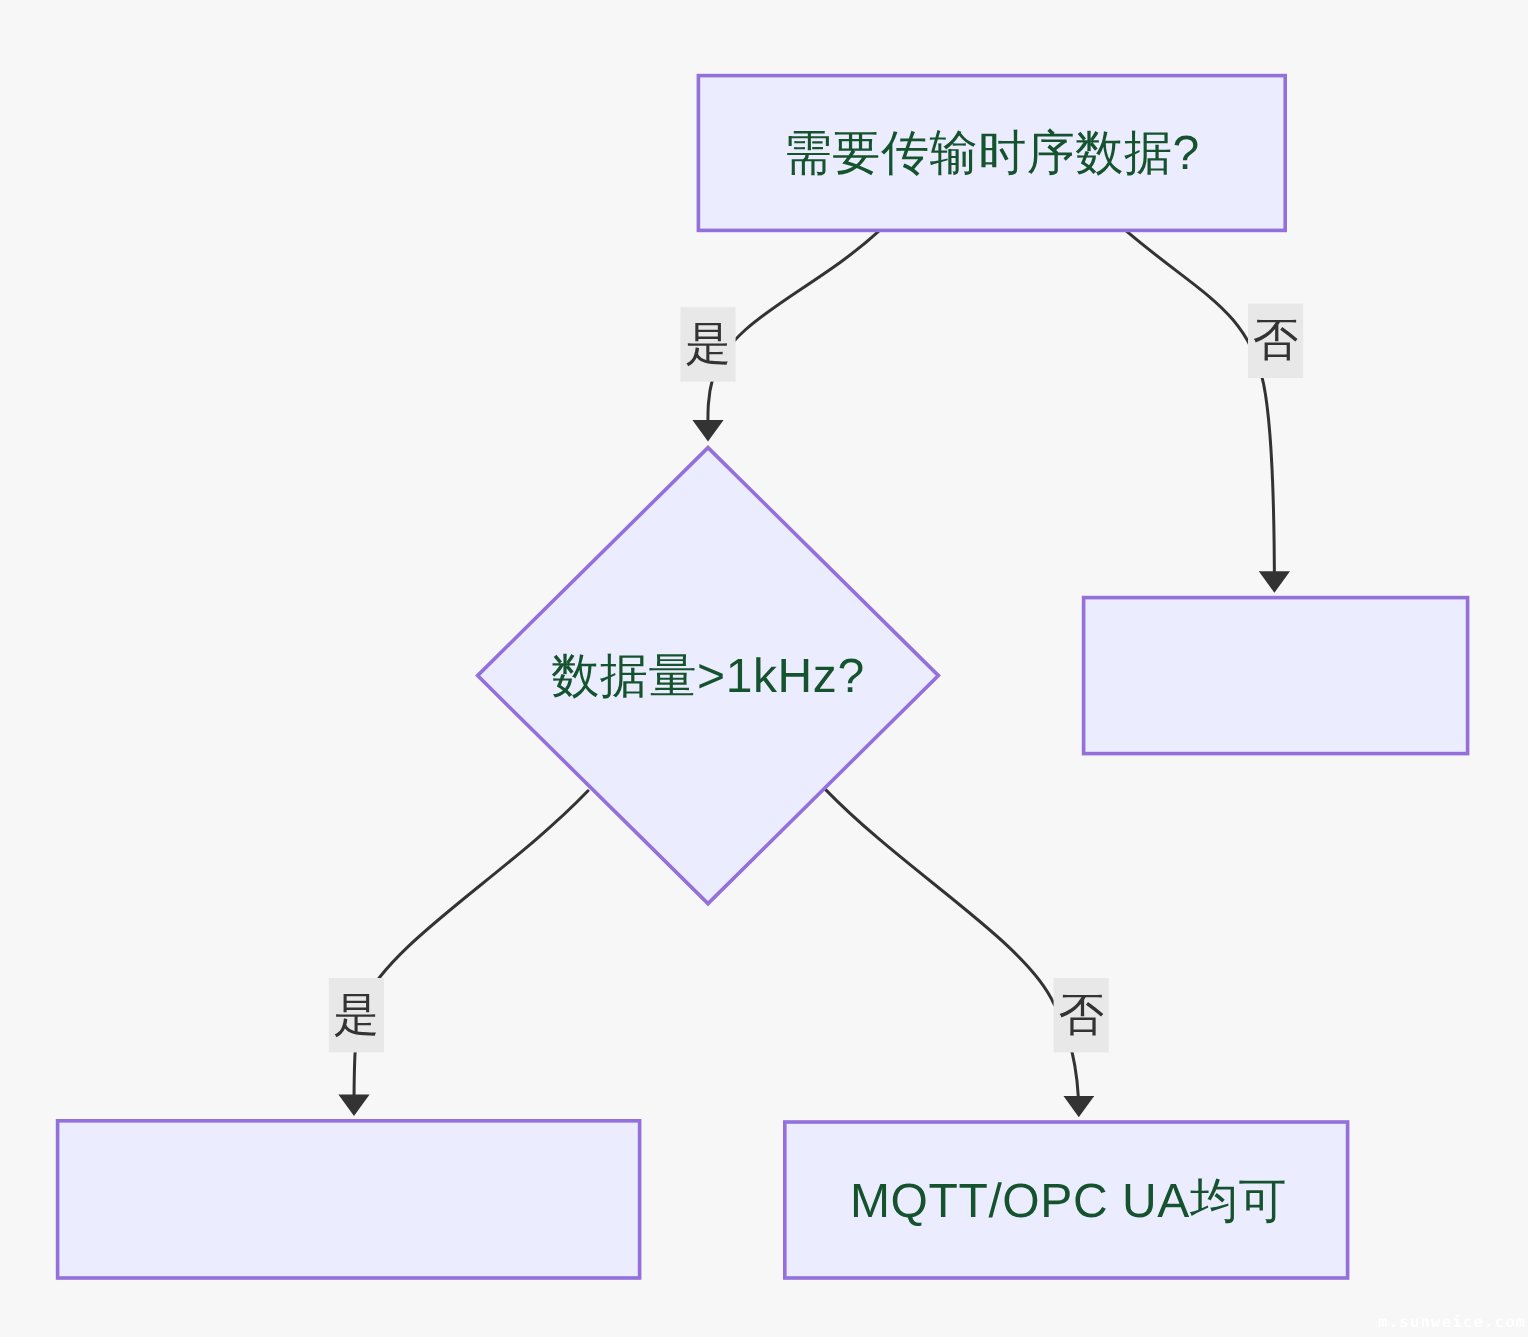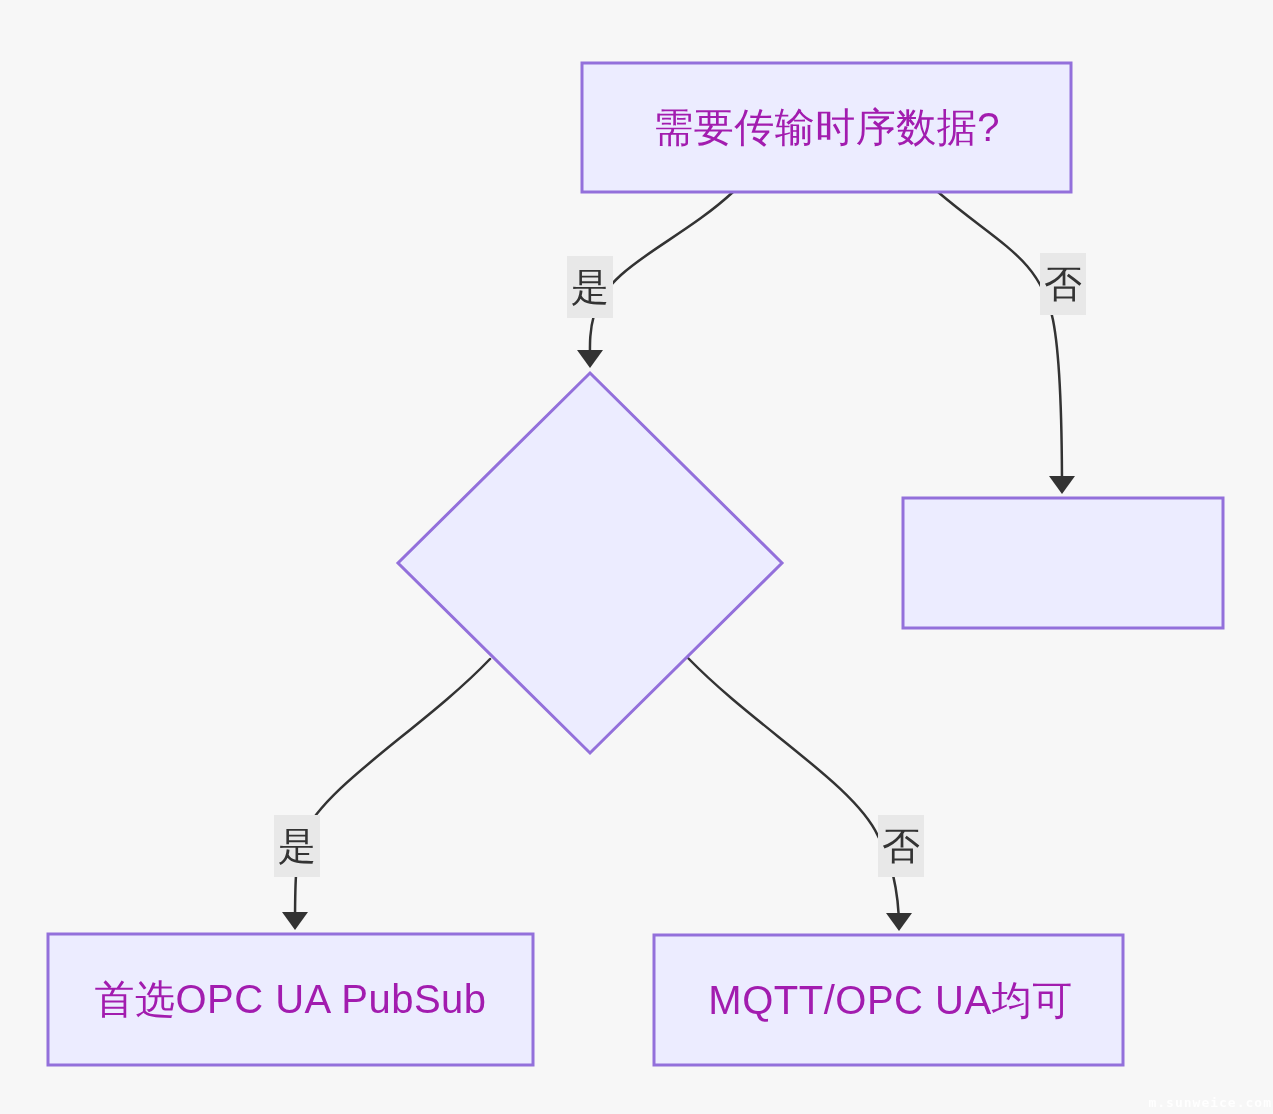--- a/index.html
+++ b/index.html
@@ -20,21 +20,21 @@
     position: absolute;
     left: 0;
     top: 0;
   }
   .node-label {
     position: absolute;
     display: flex;
     align-items: center;
     justify-content: center;
     font-size: 40px;
-    color: #a21caf;
+    color: #14532d;
     text-align: center;
     pointer-events: none;
     letter-spacing: 0.5px;
   }
   .edge-label {
     position: absolute;
     transform: translate(-50%, -50%);
     background: #e8e8e8;
     color: #333333;
     font-size: 38px;
@@ -80,23 +80,23 @@
       <rect x="582" y="63" width="489" height="129" fill="#ececff" stroke="#9370db"></rect>
       <polygon points="590,373 782,563 590,753 398,563" fill="#ececff" stroke="#9370db"></polygon>
       <rect x="903" y="498" width="320" height="130" fill="#ececff" stroke="#9370db"></rect>
       <rect x="48" y="934" width="485" height="131" fill="#ececff" stroke="#9370db"></rect>
       <rect x="654" y="935" width="469" height="130" fill="#ececff" stroke="#9370db"></rect>
     </g>
   </svg>
 
   <div class="node-label" style="left:582px; top:63px; width:489px; height:129px;">需要传输时序数据?</div>
 
+  <div class="node-label" style="left:398px; top:373px; width:384px; height:380px;">数据量&gt;1kHz?</div>
 
 
-  <div class="node-label" style="left:48px; top:934px; width:485px; height:131px;">首选OPC UA PubSub</div>
 
   <div class="node-label" style="left:654px; top:935px; width:473px; height:130px;">MQTT/OPC UA均可</div>
 
   <span class="edge-label" style="left:590px; top:287px;">是</span>
 
   <span class="edge-label" style="left:1063px; top:284px;">否</span>
 
   <span class="edge-label" style="left:297px; top:846px;">是</span>
 
   <span class="edge-label" style="left:901px; top:846px;">否</span>

